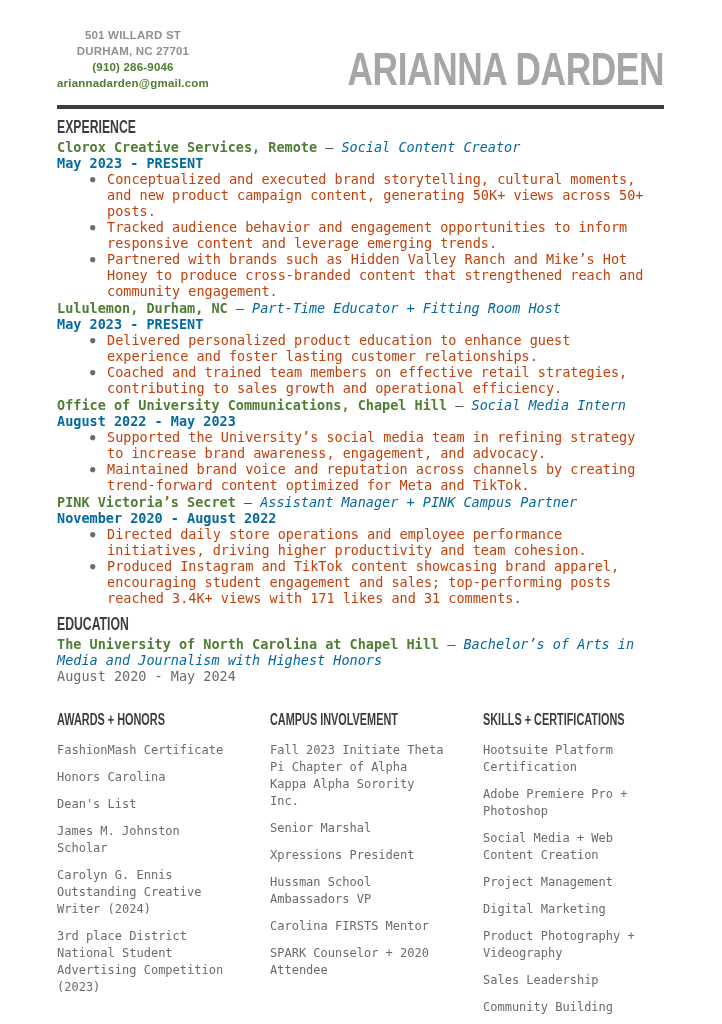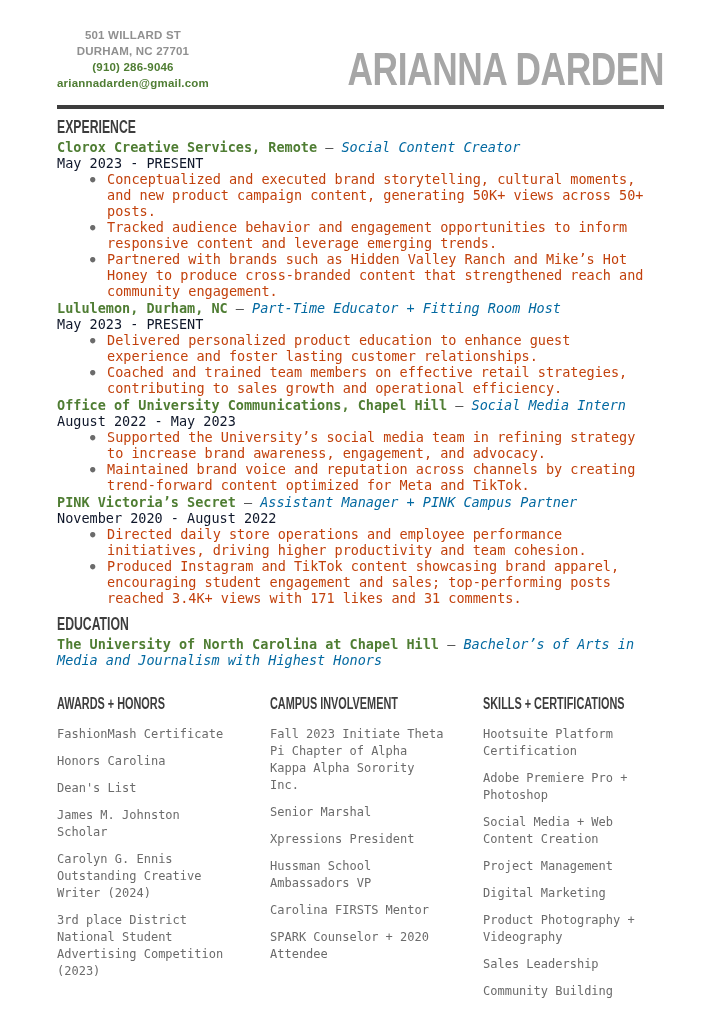--- a/index.html
+++ b/index.html
@@ -49,21 +49,21 @@
   }
   .sec-head-row { margin: 8px 0 2px 0; height: 20px; }
 
   
   .textblock { width: 598px; font-size: 13.5px; line-height: 16px; }
   .job { margin-bottom: 1px; }
   .job-line { white-space: pre-wrap; }
   .company { color: #4f7d33; font-weight: bold; }
   .sep { color: #515151; }
   .role { color: #0369a1; font-style: italic; }
-  .dates { color: #0f172a; font-weight: normal; }
+  .dates { color: #0369a1; font-weight: bold; }
   .dates-light { color: #6b6b6b; }
   ul.bullets { list-style: none; }
   ul.bullets li {
     position: relative; padding-left: 50px; color: #c2410c;
   }
   ul.bullets li::before {
     content: "●"; position: absolute; left: 33px; top: 0;
     font-size: 9px; line-height: 16px; color: #6b6b6b;
   }
 
@@ -140,20 +140,21 @@
       <ul class="bullets">
         <li>Directed daily store operations and employee performance initiatives, driving higher productivity and team cohesion.</li>
         <li>Produced Instagram and TikTok content showcasing brand apparel, encouraging student engagement and sales; top-performing posts reached 3.4K+ views with 171 likes and 31 comments.</li>
       </ul>
     </div>
   </div>
 
   <div class="textblock">
     <div class="sec-head-row"><span class="sec-heading">EDUCATION</span></div>
     <p class="job-line"><span class="company">The University of North Carolina at Chapel Hill</span><span class="sep"> — </span><span class="role">Bachelor’s of Arts in Media and Journalism with Highest Honors</span></p>
+    <p class="dates-light">August 2020 - May 2024</p>
   </div>
 
   <div class="columns">
 
     <div class="col">
       <div class="col-head-row"><span class="col-heading">AWARDS + HONORS</span></div>
       <p class="col-item">FashionMash Certificate</p>
       <p class="col-item">Honors Carolina</p>
       <p class="col-item">Dean's List</p>
       <p class="col-item">James M. Johnston Scholar</p>

